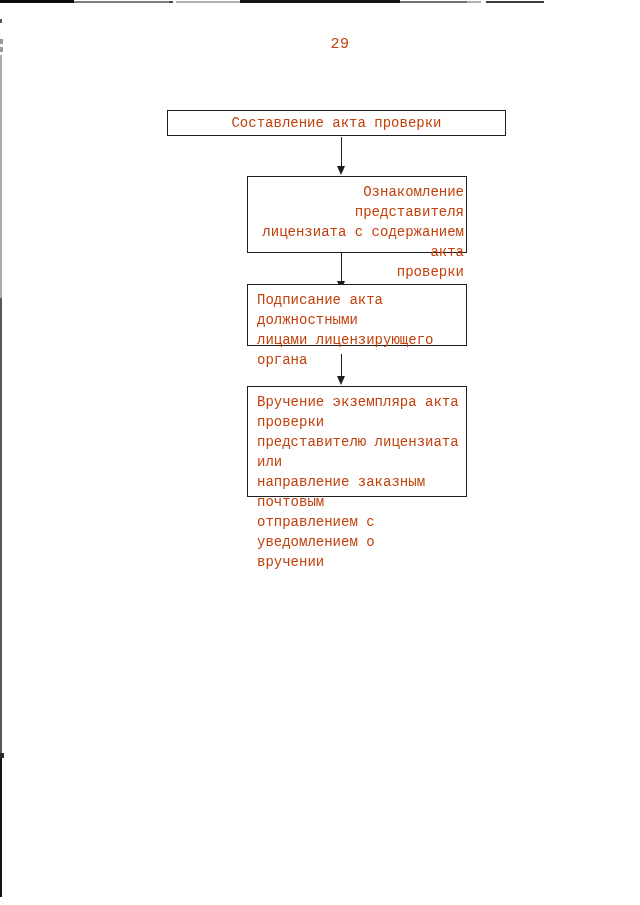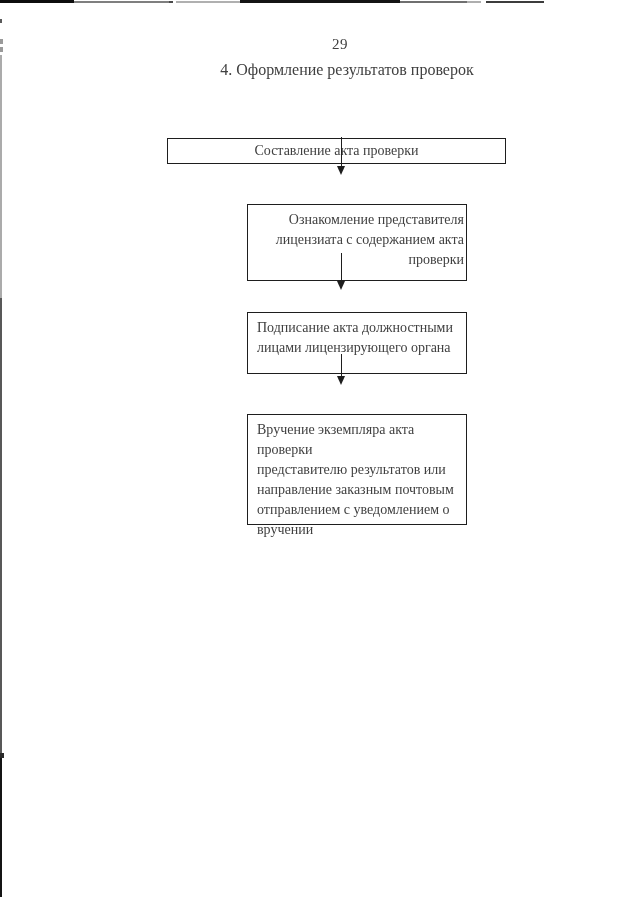--- a/index.html
+++ b/index.html
@@ -6,22 +6,22 @@
     margin: 0;
     padding: 0;
     background: #ffffff;
   }
   .page {
     position: relative;
     width: 544px;
     height: 905px;
     background: #ffffff;
     overflow: hidden;
-    font-family: Liberation Serif, serif;
-    color: #404040;
+    font-family: Liberation Mono, monospace;
+    color: #c2410c;
   }
 
   
   .artifact { position: absolute; }
 
   
   .page-number {
     position: absolute;
     left: 300px; top: 36px; width: 80px;
     text-align: center;
@@ -36,21 +36,20 @@
   }
 
   
   .node {
     position: absolute;
     box-sizing: border-box;
     border: 1.5px solid #1e1e1e;
     background: #ffffff;
     font-size: 14px;
     line-height: 20px;
-    margin-top: 28px;
   }
   .node-1 {
     left: 167px; top: 110px; width: 339px; height: 26px;
     display: flex; align-items: center; justify-content: center;
     white-space: nowrap;
     line-height: 14px;
   }
   .node-body {
     padding: 5px 2px 0 9px;
     white-space: pre-line;
@@ -95,21 +94,20 @@
     <div class="artifact" style="left:0; top:47px;  width:3px; height:5px;   background:#9a9a9a;"></div>
     <div class="artifact" style="left:0; top:55px;  width:2px; height:243px; background:#ababab;"></div>
     <div class="artifact" style="left:0; top:298px; width:2px; height:457px; background:#585858;"></div>
     <div class="artifact" style="left:0; top:753px; width:4px; height:5px;   background:#2a2a2a;"></div>
     <div class="artifact" style="left:0; top:758px; width:2px; height:139px; background:#141414;"></div>
   </div>
 
   <div class="artifact" style="left:262px; top:332px; width:2px; height:3px; background:#606060;"></div>
 
   <div class="page-number">29</div>
-  <div class="section-title">4. Оформление результатов проверок</div>
 
   <div>
 
     <div class="node node-1">
       <span>Составление акта проверки</span>
     </div>
 
     <div class="connector-line" style="left:340.5px; top:137px; height:30px;"></div>
     <div class="arrowhead" style="left:337px; top:166px;"></div>
 
@@ -125,21 +123,21 @@
     <div class="node node-3">
       <div class="node-body">Подписание акта должностными
 лицами лицензирующего органа</div>
     </div>
 
     <div class="connector-line" style="left:340.5px; top:354px; height:23px;"></div>
     <div class="arrowhead" style="left:337px; top:376px;"></div>
 
     <div class="node node-4">
       <div class="node-body">Вручение экземпляра акта проверки
-представителю результатов или
+представителю лицензиата или
 направление заказным почтовым
 отправлением с уведомлением о
 вручении</div>
     </div>
 
   </div>
 
 </div>
 
 </body></html>

